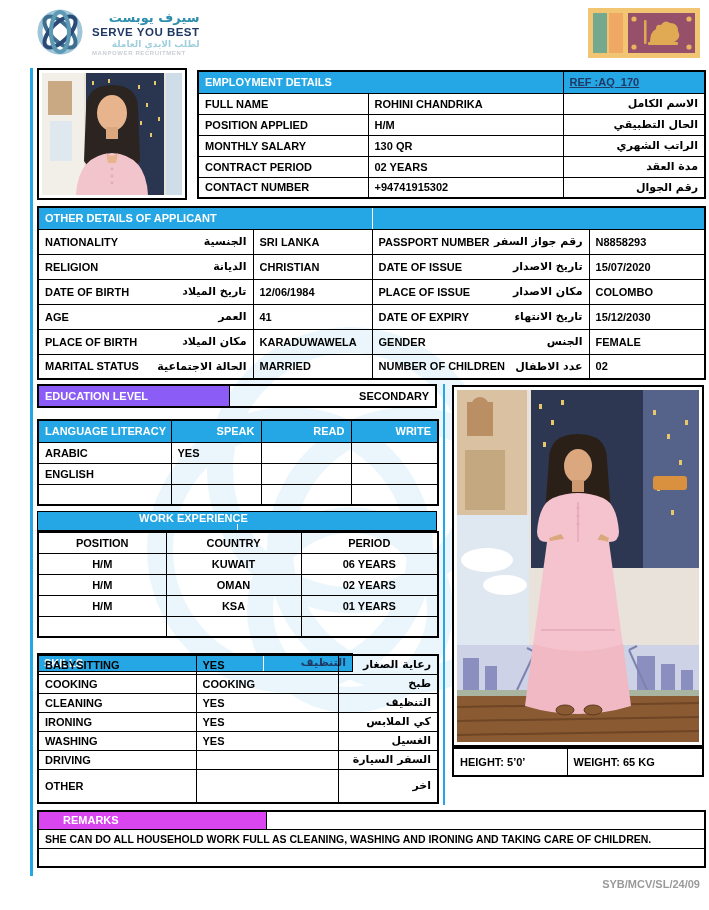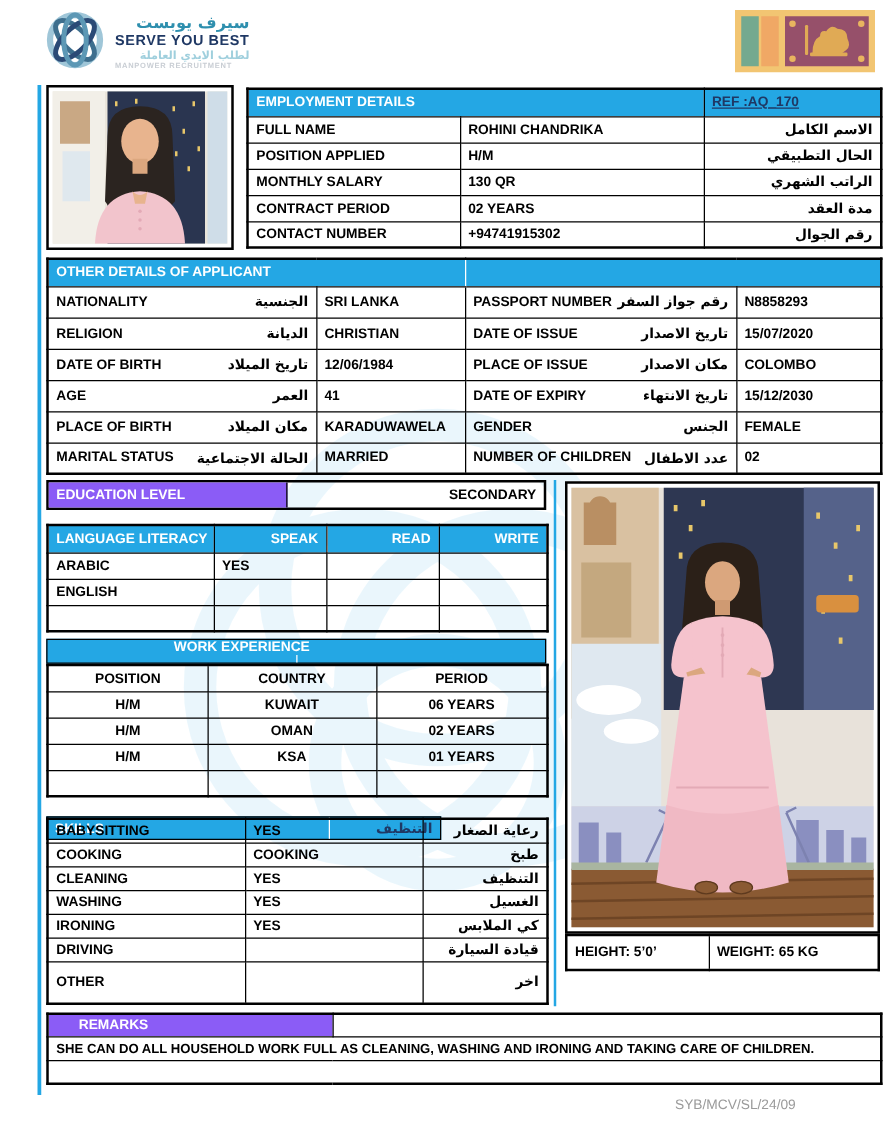--- a/index.html
+++ b/index.html
@@ -27,23 +27,23 @@
   .navytext{color:#1f3864;text-decoration:underline;}
   .ar-cell{text-align:right;direction:rtl;}
   .dualcell{display:flex;justify-content:space-between;align-items:center;}
   .ctr{text-align:center;}
 
   
   .barhead{position:absolute;background:#24a7e4;color:#fff;font-weight:bold;font-size:11px;
            display:flex;align-items:center;border:1px solid #000;}
   .bar-div{border-left:1.5px solid #fff;height:100%;}
 
-  .remarks-navy{background:#8b5cf6;color:#fff;padding-left:24px;}
-
-  .footer-code{position:absolute;color:#9a9a9a;font-size:11px;font-weight:normal;}
+  .remarks-navy{background:#d946ef;color:#fff;padding-left:24px;}
+
+  .footer-code{position:absolute;color:#9a9a9a;font-size:11px;font-weight:bold;text-align:right;}
 
   .photo-frame{position:absolute;border:2px solid #000;background:#fff;padding:3px;}
   .photo-frame svg{display:block;}
 
   .watermark{position:absolute;left:120px;top:300px;opacity:0.09;pointer-events:none;}
 </style>
 </head>
 <body>
 
 <div class="page">
@@ -385,33 +385,33 @@
       <td>COOKING</td>
       <td>COOKING</td>
       <td class="ar-cell ar">طبخ</td>
     </tr>
     <tr style="height:19px;">
       <td>CLEANING</td>
       <td>YES</td>
       <td class="ar-cell ar">التنظيف</td>
     </tr>
     <tr style="height:19px;">
+      <td>IRONING</td>
+      <td>YES</td>
+      <td class="ar-cell ar">كي الملابس</td>
+    </tr>
+    <tr style="height:19px;">
       <td>WASHING</td>
       <td>YES</td>
       <td class="ar-cell ar">الغسيل</td>
     </tr>
     <tr style="height:19px;">
-      <td>IRONING</td>
-      <td>YES</td>
-      <td class="ar-cell ar">كي الملابس</td>
-    </tr>
-    <tr style="height:19px;">
       <td>DRIVING</td>
       <td></td>
-      <td class="ar-cell ar">قيادة السيارة</td>
+      <td class="ar-cell ar">السفر السيارة</td>
     </tr>
     <tr style="height:34px;">
       <td>OTHER</td>
       <td></td>
       <td class="ar-cell ar">اخر</td>
     </tr>
   </tbody>
     </table>
 
   <div class="photo-frame" style="left:452px;top:385px;">

